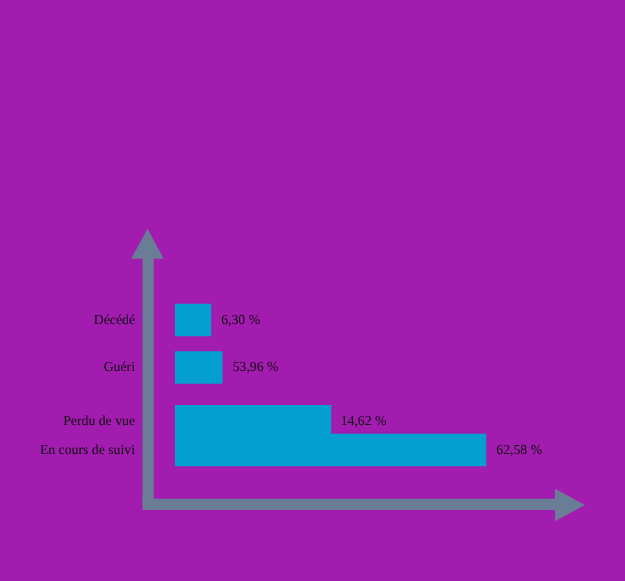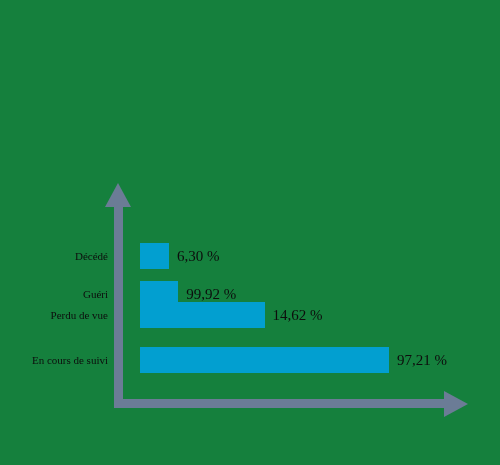--- a/index.html
+++ b/index.html
@@ -10,21 +10,21 @@
     width: 500px;
     height: 465px;
     background: #ffffff;
     font-family: "Liberation Serif", serif;
     overflow: hidden;
   }
   #chart-root {
     position: relative;
     width: 500px;
     height: 465px;
-    background: #15803d;
+    background: #a21caf;
     box-sizing: border-box;
   }
 
   
   .axis-vertical-shaft {
     position: absolute;
     left: 114px;
     top: 205px;
     width: 9px;
     height: 199px;
@@ -91,21 +91,21 @@
     top: 0;
     height: 26px;
     display: flex;
     align-items: center;
   }
   .bar {
     height: 26px;
     background: #029fd0;
   }
   .value-label {
-    font-size: 15px;
+    font-size: 11px;
     color: #0d0d0d;
     white-space: nowrap;
     margin-left: 8px;
     line-height: 26px;
   }
 </style>
 </head>
 <body>
 
 <div id="chart-root">
@@ -122,34 +122,34 @@
       <span class="bar-track">
         <span class="bar" id="bar-0" style="width: 28.9428px; background: rgb(2, 159, 208);"></span>
         <span class="value-label">6,30 %</span>
       </span>
     </div>
 
     <div class="bar-row" id="row-1" style="top:281px;">
       <span class="cat-label">Guéri</span>
       <span class="bar-track">
         <span class="bar" id="bar-1" style="width: 38.131px; background: rgb(2, 159, 208);"></span>
-        <span class="value-label">99,92 %</span>
+        <span class="value-label">53,96 %</span>
       </span>
     </div>
 
-    <div class="bar-row" id="row-2" style="top:302px;">
+    <div class="bar-row" id="row-2" style="top:324px;">
       <span class="cat-label">Perdu de vue</span>
       <span class="bar-track">
         <span class="bar" id="bar-2" style="width: 124.5px; background: rgb(2, 159, 208);"></span>
         <span class="value-label">14,62 %</span>
       </span>
     </div>
 
     <div class="bar-row" id="row-3" style="top:347px;">
       <span class="cat-label">En cours de suivi</span>
       <span class="bar-track">
         <span class="bar" id="bar-3" style="width: 249px; background: rgb(2, 159, 208);"></span>
-        <span class="value-label">97,21 %</span>
+        <span class="value-label">62,58 %</span>
       </span>
     </div>
 
   </div>
 </div>
 
 </body></html>

